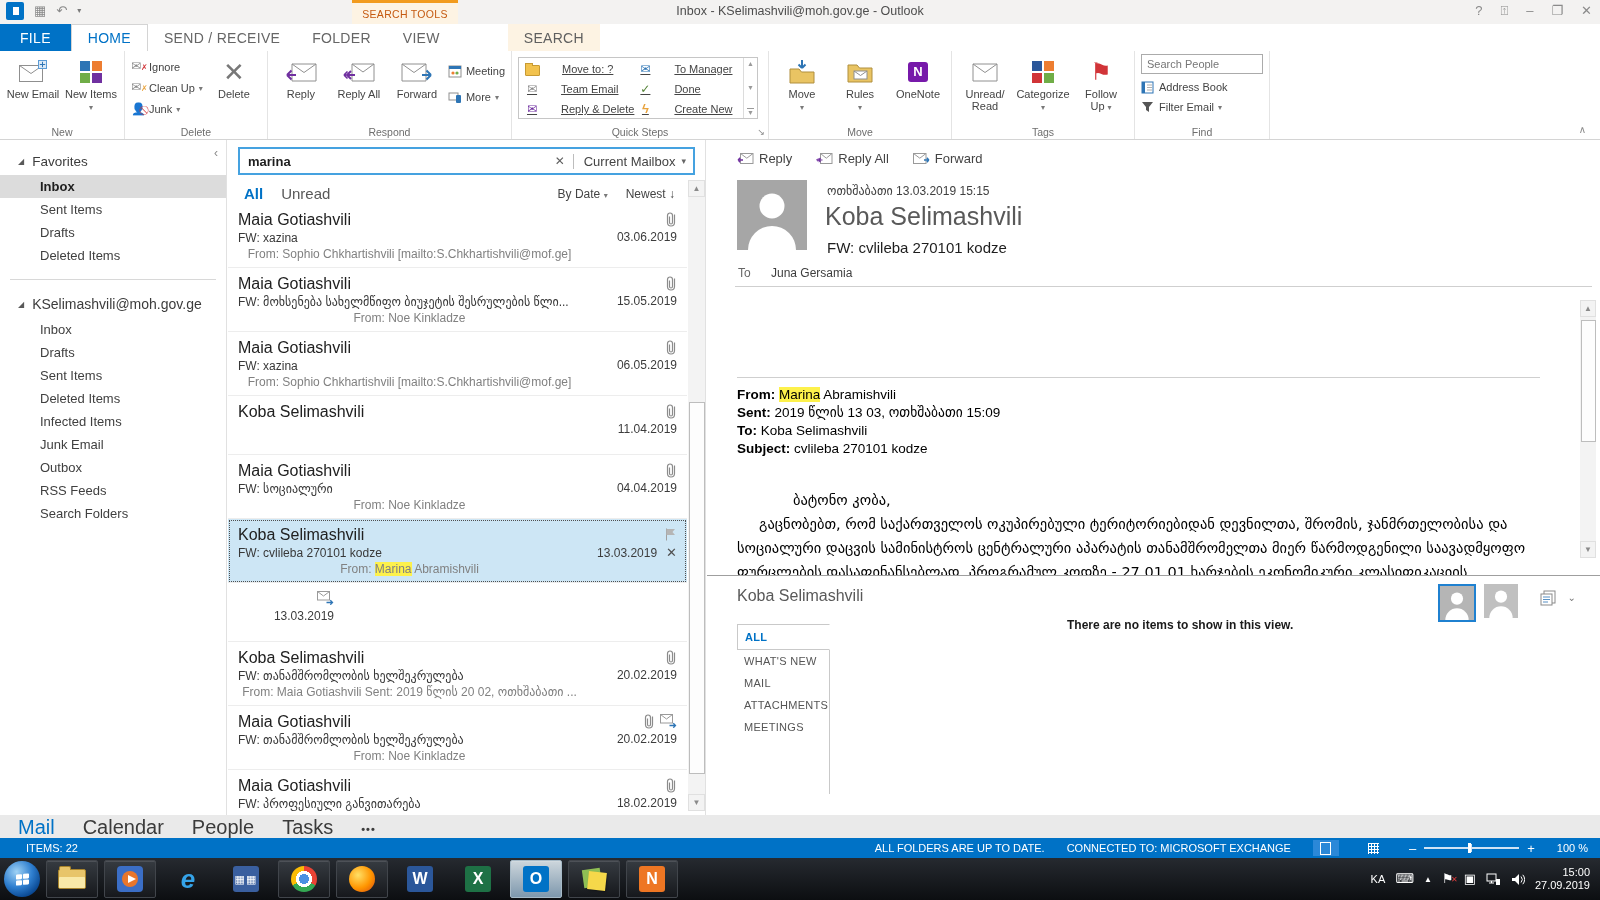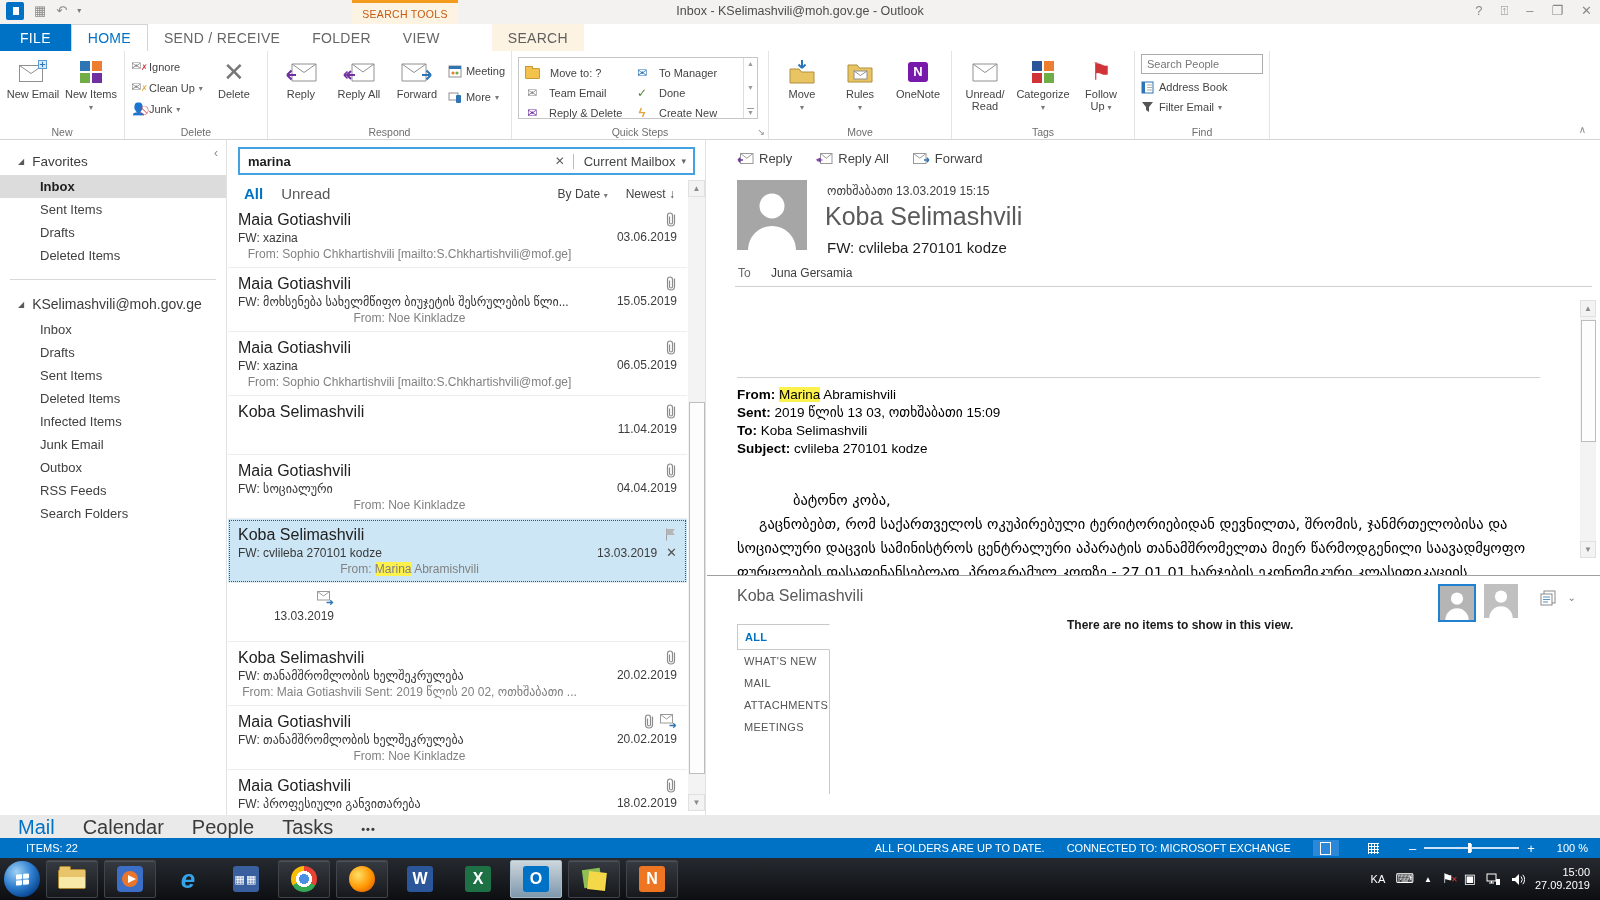--- a/index.html
+++ b/index.html
@@ -17,36 +17,36 @@
   .ctxgroup{position:absolute;left:352px;top:0;width:106px;height:24px;background:#fdf3e3;
             border-top:3px solid #f29b1d;box-sizing:border-box;display:flex;align-items:center;justify-content:center;
             color:#c55a11;font-size:10.5px;letter-spacing:.3px;}
   .wintitle{position:absolute;left:0;right:0;top:4px;text-align:center;font-size:12.5px;color:#4d4d4d;}
   .winbtns{position:absolute;right:8px;top:3px;display:flex;gap:18px;color:#8a8a8a;font-size:13px;}
   
   .tabrow{position:absolute;left:0;top:24px;width:100%;height:27px;background:#fff;display:flex;align-items:stretch;}
   .rtab{padding:0 16px;display:flex;align-items:center;font-size:14px;color:#666;letter-spacing:.3px;}
   .rtab.file{background:#0072c6;color:#fff;padding:0 20px;}
   .rtab.sel{color:#0072c6;border:1px solid #d4d4d4;border-bottom:none;background:#fff;}
-  .rtab.ctx{background:#fdf3e3;color:#5f5f5f;margin-left:36px;}
+  .rtab.ctx{background:#fdf3e3;color:#5f5f5f;margin-left:52px;}
   
   .ribbon{position:absolute;left:0;top:51px;width:100%;height:89px;background:#fff;border-bottom:1px solid #d4d4d4;
           box-sizing:border-box;display:flex;}
   .rgroup{position:relative;border-right:1px solid #e4e4e4;padding:3px 6px 16px 6px;display:flex;gap:4px;}
   .rg-label{position:absolute;left:0;right:0;bottom:1px;text-align:center;font-size:10.5px;color:#6e6e6e;}
   .bigbtn{width:54px;display:flex;flex-direction:column;align-items:center;justify-content:flex-start;gap:2px;
           padding-top:4px;font-size:11px;color:#444;text-align:center;line-height:12px;}
   .bigbtn .bicon{height:28px;display:flex;align-items:center;}
   .smallcol{display:flex;flex-direction:column;justify-content:flex-start;gap:3px;padding-top:4px;}
   .smallbtn{display:flex;align-items:center;gap:4px;font-size:11px;color:#444;height:18px;white-space:nowrap;}
   .dd{color:#7a7a7a;font-size:8px;}
   .bigx{font-size:26px;color:#787878;font-weight:300;}
   .qsbox{border:1px solid #c6c6c6;width:238px;height:60px;margin-top:3px;display:flex;}
   .qscols{flex:1;display:grid;grid-template-columns:1fr 1fr;grid-auto-rows:20px;padding:1px 2px;}
-  .qs-item{display:flex;align-items:flex-end;gap:10px;font-size:11px;color:#444;padding-left:4px;white-space:nowrap;}
+  .qs-item{display:flex;align-items:center;gap:22px;font-size:11px;color:#444;padding-left:4px;white-space:nowrap;text-decoration:underline;}
   .qsscroll{width:13px;border-left:1px solid #dcdcdc;display:flex;flex-direction:column;align-items:center;
             justify-content:space-between;color:#9a9a9a;font-size:7px;padding:2px 0;}
   .qsi{width:14px;text-align:center;font-size:12px;line-height:12px;}
   .qsi-folder{width:13px;height:9px;background:#f2c24d;border:1px solid #c79a33;border-radius:1px;position:relative;margin-top:2px;}
   .qsi-folder::before{content:"";position:absolute;top:-3px;left:-1px;width:6px;height:2px;background:#f2c24d;
             border:1px solid #c79a33;border-bottom:none;}
   .env{color:#8a8a8a;} .env-p{color:#7030a0;} .env-b{color:#2e75b5;}
   .chk{color:#538135;font-weight:bold;} .bolt{color:#e8a33d;font-weight:bold;font-size:13px;}
   .launcher{position:absolute;right:3px;bottom:2px;font-size:9px;color:#8a8a8a;}
   .catgrid{display:grid;grid-template-columns:10px 10px;grid-auto-rows:10px;gap:2px;}

